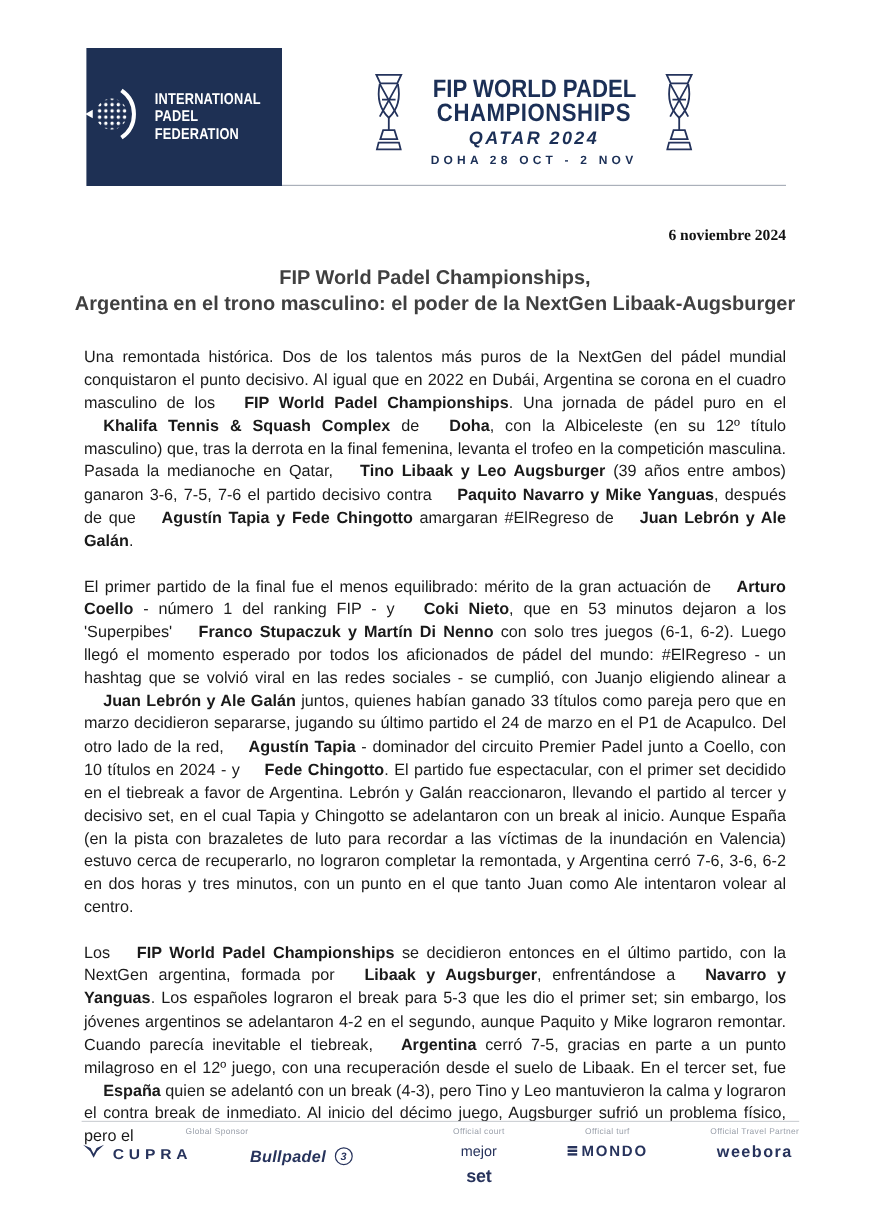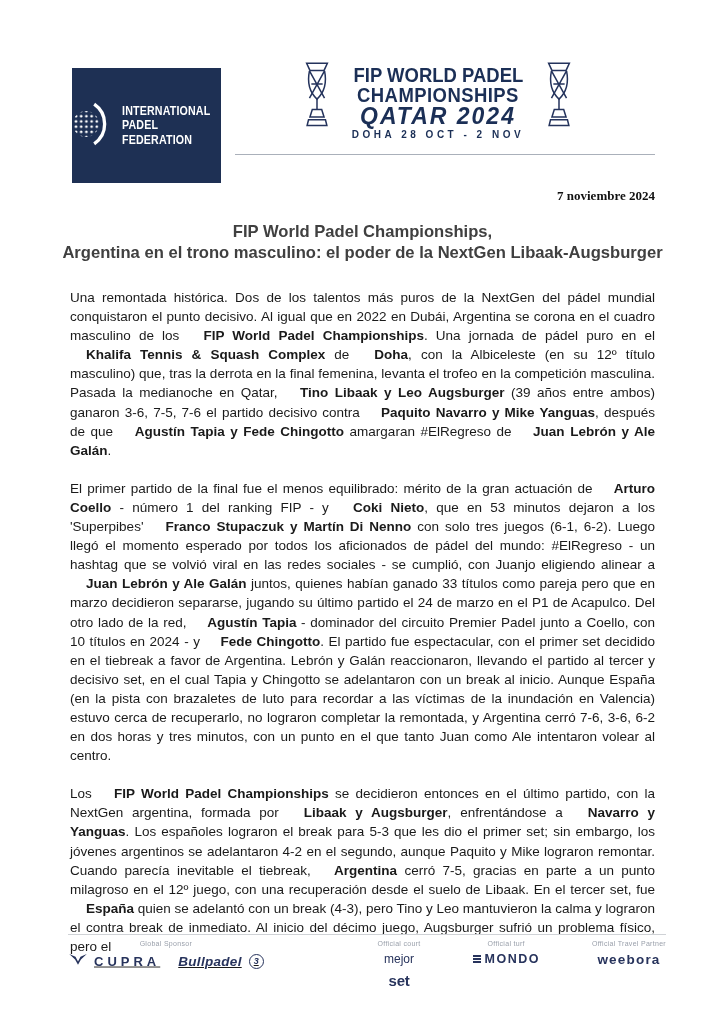--- a/index.html
+++ b/index.html
@@ -3,34 +3,34 @@
 <meta charset="utf-8">
 <style>
   html,body{margin:0;padding:0;}
   body{
     width:724px;height:1024px;position:relative;background:#ffffff;
     font-family:"Liberation Sans",sans-serif;color:#191919;overflow:hidden;
   }
   
   .header{position:absolute;top:40px;left:72px;right:69px;height:115px;display:flex;}
   .ipf-box{
-    width:149px;height:115px;background:#1e3054;display:flex;align-items:center;
-    justify-content:center;gap:7px;flex:none;margin-top:28px;
+    width:163px;height:115px;background:#1e3054;display:flex;align-items:center;
+    justify-content:center;gap:7px;flex:none;
   }
   .ipf-text{
     color:#ffffff;font-weight:bold;font-size:13px;line-height:1.1;
     transform:scaleX(.82);transform-origin:left center;letter-spacing:.2px;white-space:nowrap;
   }
   .event-logo{flex:1;display:flex;align-items:center;justify-content:center;gap:9px;padding-top:10px;}
   .event-text{display:flex;flex-direction:column;align-items:center;color:#1b2f56;}
   .event-line1,.event-line2{
     font-weight:bold;font-size:21px;line-height:20px;transform:scaleX(.88);white-space:nowrap;
   }
   .event-line2{letter-spacing:.5px;}
-  .event-line3{font-weight:bold;font-style:italic;font-size:23px;line-height:22px;letter-spacing:2px;white-space:nowrap;}
+  .event-line3{font-weight:bold;font-style:italic;font-size:15px;line-height:22px;letter-spacing:2px;white-space:nowrap;}
   .event-line4{font-weight:bold;font-size:10px;letter-spacing:3.5px;margin-top:2px;white-space:nowrap;}
   .header-rule{position:absolute;top:154px;left:235px;right:69px;border-top:1.5px solid #aab0ba;}
   
   .date{
     position:absolute;top:188px;right:69px;font-family:"Liberation Serif",serif;
     font-weight:bold;font-size:13px;color:#111;
   }
   .doc-title{
     position:absolute;top:221px;left:60px;right:59px;text-align:center;
     font-weight:bold;font-size:16.6px;line-height:21px;color:#404040;
@@ -42,21 +42,21 @@
   }
   .bodytext p{margin:0 0 19px 0;}
   .b{font-weight:bold;padding-left:16px;}
   
   .footer{
     position:absolute;top:934px;left:68px;right:58px;border-top:1px solid #cfd2d6;
     padding-top:5px;display:flex;align-items:flex-start;
   }
   .sponsor-group{display:flex;flex-direction:column;align-items:center;}
   .sponsor-label{font-size:7px;color:#9aa0ab;margin-bottom:5px;letter-spacing:.3px;white-space:nowrap;}
-  .logo-row{display:flex;align-items:center;gap:18px;text-decoration:underline;}
+  .logo-row{display:flex;align-items:flex-end;gap:48px;}
   .sp-logo{color:#27335c;display:flex;align-items:center;gap:6px;white-space:nowrap;}
   .cupra-text{font-weight:600;font-size:13px;letter-spacing:4px;transform:scaleY(.92);}
   .bullpadel-text{font-weight:bold;font-style:italic;font-size:13.5px;letter-spacing:.3px;}
   .bp-circle{
     width:13px;height:13px;border:1.6px solid #27335c;border-radius:50%;
     display:inline-flex;align-items:center;justify-content:center;
     font-size:9px;font-weight:bold;font-style:italic;margin-left:1px;
   }
   .mejorset-text{font-size:12px;flex-direction:column;}
   .mejorset-text .set{font-weight:bold;font-size:15px;letter-spacing:-.3px;}
@@ -115,21 +115,21 @@
         <path d="M9 11 L25 40 M25 11 L9 40 M11 25 h12"></path>
         <path d="M17 41 v11"></path>
         <path d="M12 52 h10 l2.5 8 h-15 z"></path>
         <path d="M8 63 h18 l1.5 6 h-21 z"></path>
       </svg>
     </span>
   </div>
 </header>
 <div class="header-rule"></div>
 
-<div class="date">7 noviembre 2024</div>
+<div class="date">6 noviembre 2024</div>
 
 <div class="doc-title">
   <span>FIP World Padel Championships,</span><br>
   <span>Argentina en el trono masculino: el poder de la NextGen Libaak-Augsburger</span>
 </div>
 
 <div class="bodytext">
   <p><span>Una remontada histórica. Dos de los talentos más puros de la NextGen del pádel mundial conquistaron el punto decisivo. Al igual que en 2022 en Dubái, Argentina se corona en el cuadro masculino de los </span><span class="b">FIP World Padel Championships</span><span>. Una jornada de pádel puro en el </span><span class="b">Khalifa Tennis &amp; Squash Complex</span><span> de </span><span class="b">Doha</span><span>, con la Albiceleste (en su 12º título masculino) que, tras la derrota en la final femenina, levanta el trofeo en la competición masculina. Pasada la medianoche en Qatar, </span><span class="b">Tino Libaak y Leo Augsburger</span><span> (39 años entre ambos) ganaron 3-6, 7-5, 7-6 el partido decisivo contra </span><span class="b">Paquito Navarro y Mike Yanguas</span><span>, después de que </span><span class="b">Agustín Tapia y Fede Chingotto</span><span> amargaran #ElRegreso de </span><span class="b">Juan Lebrón y Ale Galán</span><span>.</span></p>
   <p><span>El primer partido de la final fue el menos equilibrado: mérito de la gran actuación de </span><span class="b">Arturo Coello</span><span> - número 1 del ranking FIP - y </span><span class="b">Coki Nieto</span><span>, que en 53 minutos dejaron a los 'Superpibes' </span><span class="b">Franco Stupaczuk y Martín Di Nenno</span><span> con solo tres juegos (6-1, 6-2). Luego llegó el momento esperado por todos los aficionados de pádel del mundo: #ElRegreso - un hashtag que se volvió viral en las redes sociales - se cumplió, con Juanjo eligiendo alinear a </span><span class="b">Juan Lebrón y Ale Galán</span><span> juntos, quienes habían ganado 33 títulos como pareja pero que en marzo decidieron separarse, jugando su último partido el 24 de marzo en el P1 de Acapulco. Del otro lado de la red, </span><span class="b">Agustín Tapia</span><span> - dominador del circuito Premier Padel junto a Coello, con 10 títulos en 2024 - y </span><span class="b">Fede Chingotto</span><span>. El partido fue espectacular, con el primer set decidido en el tiebreak a favor de Argentina. Lebrón y Galán reaccionaron, llevando el partido al tercer y decisivo set, en el cual Tapia y Chingotto se adelantaron con un break al inicio. Aunque España (en la pista con brazaletes de luto para recordar a las víctimas de la inundación en Valencia) estuvo cerca de recuperarlo, no lograron completar la remontada, y Argentina cerró 7-6, 3-6, 6-2 en dos horas y tres minutos, con un punto en el que tanto Juan como Ale intentaron volear al centro.</span></p>
   <p><span>Los </span><span class="b">FIP World Padel Championships</span><span> se decidieron entonces en el último partido, con la NextGen argentina, formada por </span><span class="b">Libaak y Augsburger</span><span>, enfrentándose a </span><span class="b">Navarro y Yanguas</span><span>. Los españoles lograron el break para 5-3 que les dio el primer set; sin embargo, los jóvenes argentinos se adelantaron 4-2 en el segundo, aunque Paquito y Mike lograron remontar. Cuando parecía inevitable el tiebreak, </span><span class="b">Argentina</span><span> cerró 7-5, gracias en parte a un punto milagroso en el 12º juego, con una recuperación desde el suelo de Libaak. En el tercer set, fue </span><span class="b">España</span><span> quien se adelantó con un break (4-3), pero Tino y Leo mantuvieron la calma y lograron el contra break de inmediato. Al inicio del décimo juego, Augsburger sufrió un problema físico, pero el</span></p>

